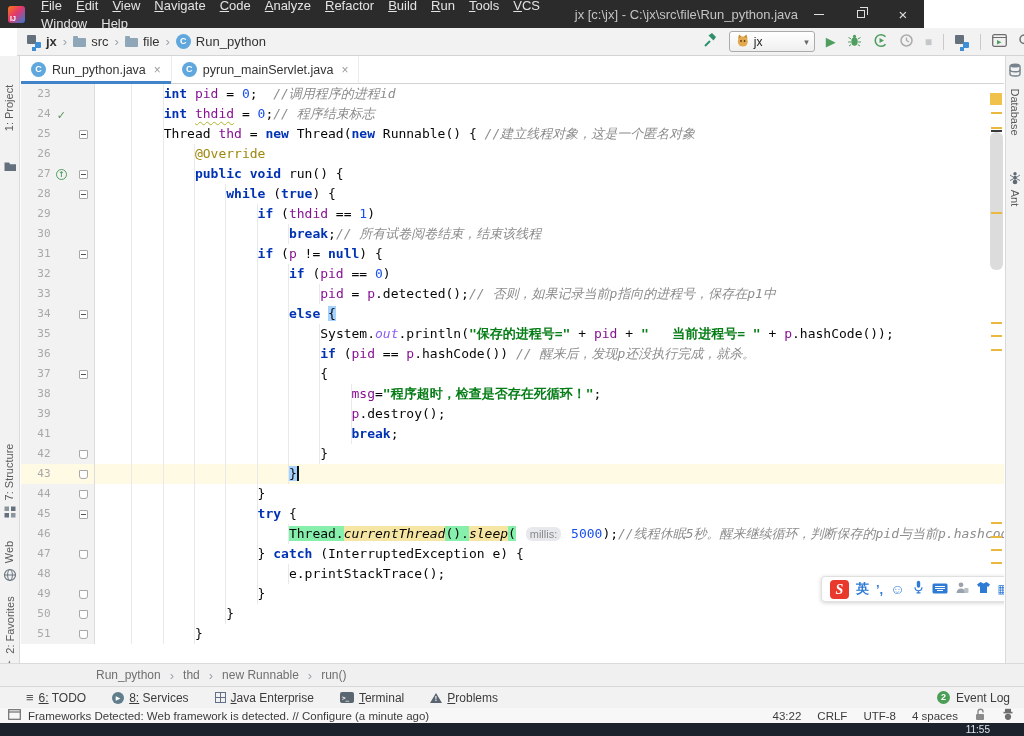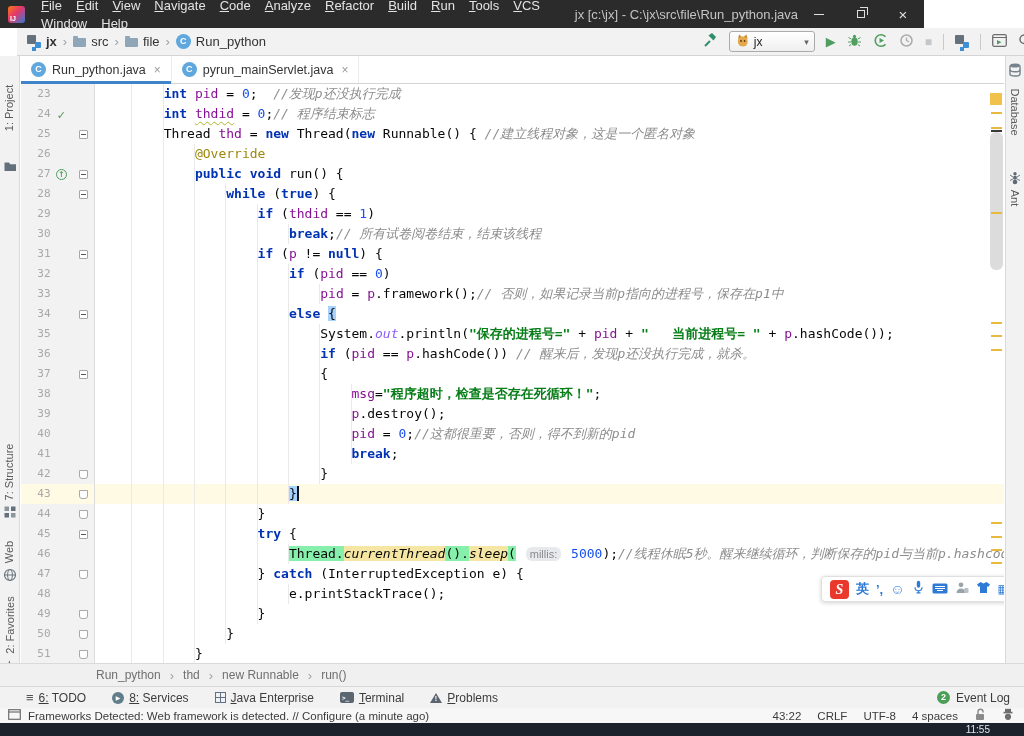--- a/index.html
+++ b/index.html
@@ -330,21 +330,21 @@
 </div>
 
 <div id="editor">
   <div id="code-lines">
       <div class="cl">
         <div class="gut">
           <span class="gnum">23</span>
           <span class="gmark"></span>
           <span class="gfold"></span>
         </div>
-        <div class="gbody"><span class="indw" style="width: 62.64px;"></span><span class="tk-k">int</span><span class="tk-p"> </span><span class="tk-f">pid</span><span class="tk-p"> = </span><span class="tk-n">0</span><span class="tk-p">;  </span><span class="tk-c">//发现p还没执行完成</span></div>
+        <div class="gbody"><span class="indw" style="width: 62.64px;"></span><span class="tk-k">int</span><span class="tk-p"> </span><span class="tk-f">pid</span><span class="tk-p"> = </span><span class="tk-n">0</span><span class="tk-p">;  </span><span class="tk-c">//调用程序的进程id</span></div>
       </div>
       <div class="cl">
         <div class="gut">
           <span class="gnum">24</span>
           <span class="gmark"><span class="mark-check">✓</span></span>
           <span class="gfold"></span>
         </div>
         <div class="gbody"><span class="indw" style="width: 62.64px;"></span><span class="tk-k">int</span><span class="tk-p"> </span><span class="tk-t">thdid</span><span class="tk-p"> = </span><span class="tk-n">0</span><span class="tk-p">;</span><span class="tk-c">// 程序结束标志</span></div>
       </div>
       <div class="cl">
@@ -410,21 +410,21 @@
           <span class="gfold"></span>
         </div>
         <div class="gbody"><span class="indw" style="width: 187.92px;"></span><span class="tk-k">if</span><span class="tk-p"> (</span><span class="tk-f">pid</span><span class="tk-p"> == </span><span class="tk-n">0</span><span class="tk-p">)</span></div>
       </div>
       <div class="cl">
         <div class="gut">
           <span class="gnum">33</span>
           <span class="gmark"></span>
           <span class="gfold"></span>
         </div>
-        <div class="gbody"><span class="indw" style="width: 219.24px;"></span><span class="tk-f">pid</span><span class="tk-p"> = </span><span class="tk-f">p</span><span class="tk-p">.framework();</span><span class="tk-c">// 否则，如果记录当前p指向的进程号，保存在p1中</span></div>
+        <div class="gbody"><span class="indw" style="width: 219.24px;"></span><span class="tk-f">pid</span><span class="tk-p"> = </span><span class="tk-f">p</span><span class="tk-p">.detected();</span><span class="tk-c">// 否则，如果记录当前p指向的进程号，保存在p1中</span></div>
       </div>
       <div class="cl">
         <div class="gut">
           <span class="gnum">34</span>
           <span class="gmark"></span>
           <span class="gfold"><span class="fold fs"></span></span>
         </div>
         <div class="gbody"><span class="indw" style="width: 187.92px;"></span><span class="tk-k">else</span><span class="tk-p"> </span><span class="tk-b">{</span></div>
       </div>
       <div class="cl">
@@ -459,28 +459,20 @@
         </div>
         <div class="gbody"><span class="indw" style="width: 250.56px;"></span><span class="tk-f">msg</span><span class="tk-p">=</span><span class="tk-s">"程序超时，检查是否存在死循环！"</span><span class="tk-p">;</span></div>
       </div>
       <div class="cl">
         <div class="gut">
           <span class="gnum">39</span>
           <span class="gmark"></span>
           <span class="gfold"></span>
         </div>
         <div class="gbody"><span class="indw" style="width: 250.56px;"></span><span class="tk-f">p</span><span class="tk-p">.destroy();</span></div>
-      </div>
-      <div class="cl">
-        <div class="gut">
-          <span class="gnum">40</span>
-          <span class="gmark"></span>
-          <span class="gfold"></span>
-        </div>
-        <div class="gbody"><span class="indw" style="width: 250.56px;"></span><span class="tk-f">pid</span><span class="tk-p"> = </span><span class="tk-n">0</span><span class="tk-p">;</span><span class="tk-c">//这都很重要，否则，得不到新的pid</span></div>
       </div>
       <div class="cl">
         <div class="gut">
           <span class="gnum">41</span>
           <span class="gmark"></span>
           <span class="gfold"></span>
         </div>
         <div class="gbody"><span class="indw" style="width: 250.56px;"></span><span class="tk-k">break</span><span class="tk-p">;</span></div>
       </div>
       <div class="cl">

